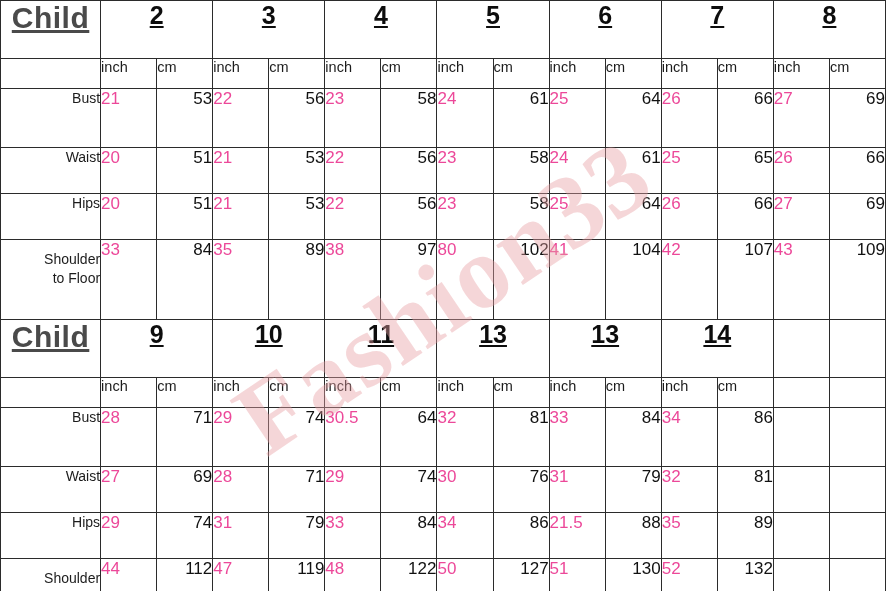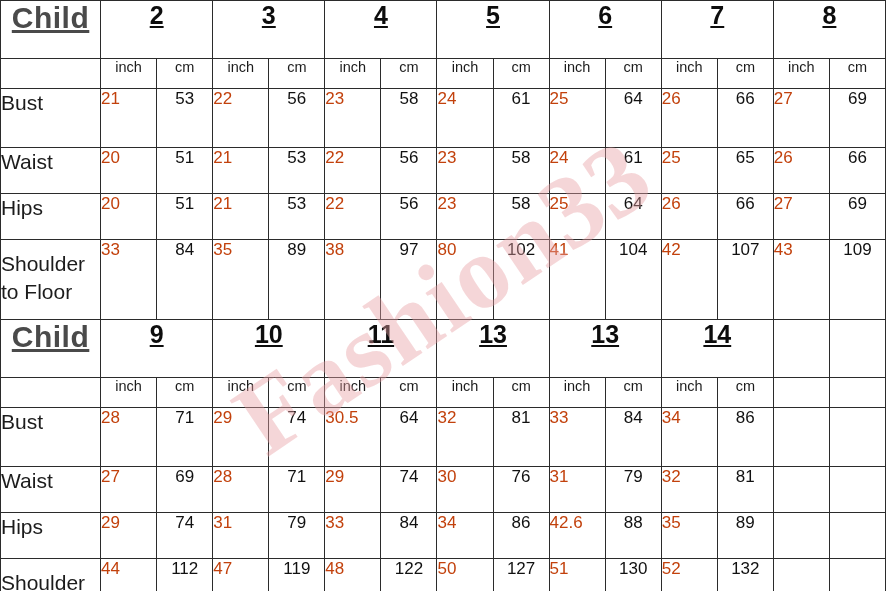--- a/index.html
+++ b/index.html
@@ -56,22 +56,22 @@
   }
 
   
   col.c-label { width: 100px; }
   col.c-inch  { width: 56px; }
   col.c-cm    { width: 56px; }
 
   
   .lbl-cell {
     background: #cccccc;
-    text-align: left;
-    font-size: 21px;
+    text-align: right;
+    font-size: 14px;
     line-height: 1.35;
     padding-top: 8px;
     color: #1c1c1c;
   }
   .lbl-cell.two-line { padding-top: 10px; }
 
   .child-cell {
     background: #cccccc;
     text-align: center;
     font-size: 30px;
@@ -85,36 +85,35 @@
     background: #ffffff;
     text-align: center;
     font-size: 25px;
     font-weight: bold;
     color: #0d0d0d;
     padding-top: 12px;
   }
 
   .unit-cell {
     background: #cccccc;
-    text-align: center;
     font-size: 14.5px;
     color: #1c1c1c;
     padding-top: 5px;
   }
 
   .val-inch {
     background: #ffffff;
     text-align: left;
     font-size: 17px;
-    color: #c2410c;
+    color: #ec4899;
     padding: 6px 0 0 6px;
   }
   .val-cm {
     background: #cccccc;
-    text-align: center;
+    text-align: right;
     font-size: 17px;
     color: #111111;
     padding: 6px 0 0 6px;
   }
   .blank-cell { background: #ffffff; }
   .blank-gray { background: #cccccc; }
 
   
   tr.r-head td   { height: 57px; text-decoration: underline; }
   tr.r-units td  { height: 29px; }
@@ -307,21 +306,21 @@
         <tr class="r-hips">
           <td class="lbl-cell">Hips</td>
           <td class="val-inch">29</td>
           <td class="val-cm">74</td>
           <td class="val-inch">31</td>
           <td class="val-cm">79</td>
           <td class="val-inch">33</td>
           <td class="val-cm">84</td>
           <td class="val-inch">34</td>
           <td class="val-cm">86</td>
-          <td class="val-inch">42.6</td>
+          <td class="val-inch">21.5</td>
           <td class="val-cm">88</td>
           <td class="val-inch">35</td>
           <td class="val-cm">89</td>
           <td class="blank-cell"></td>
           <td class="blank-cell"></td>
         </tr>
         <tr class="r-floor">
           <td class="lbl-cell two-line">Shoulder<br>to Floor</td>
           <td class="val-inch">44</td>
           <td class="val-cm">112</td>

